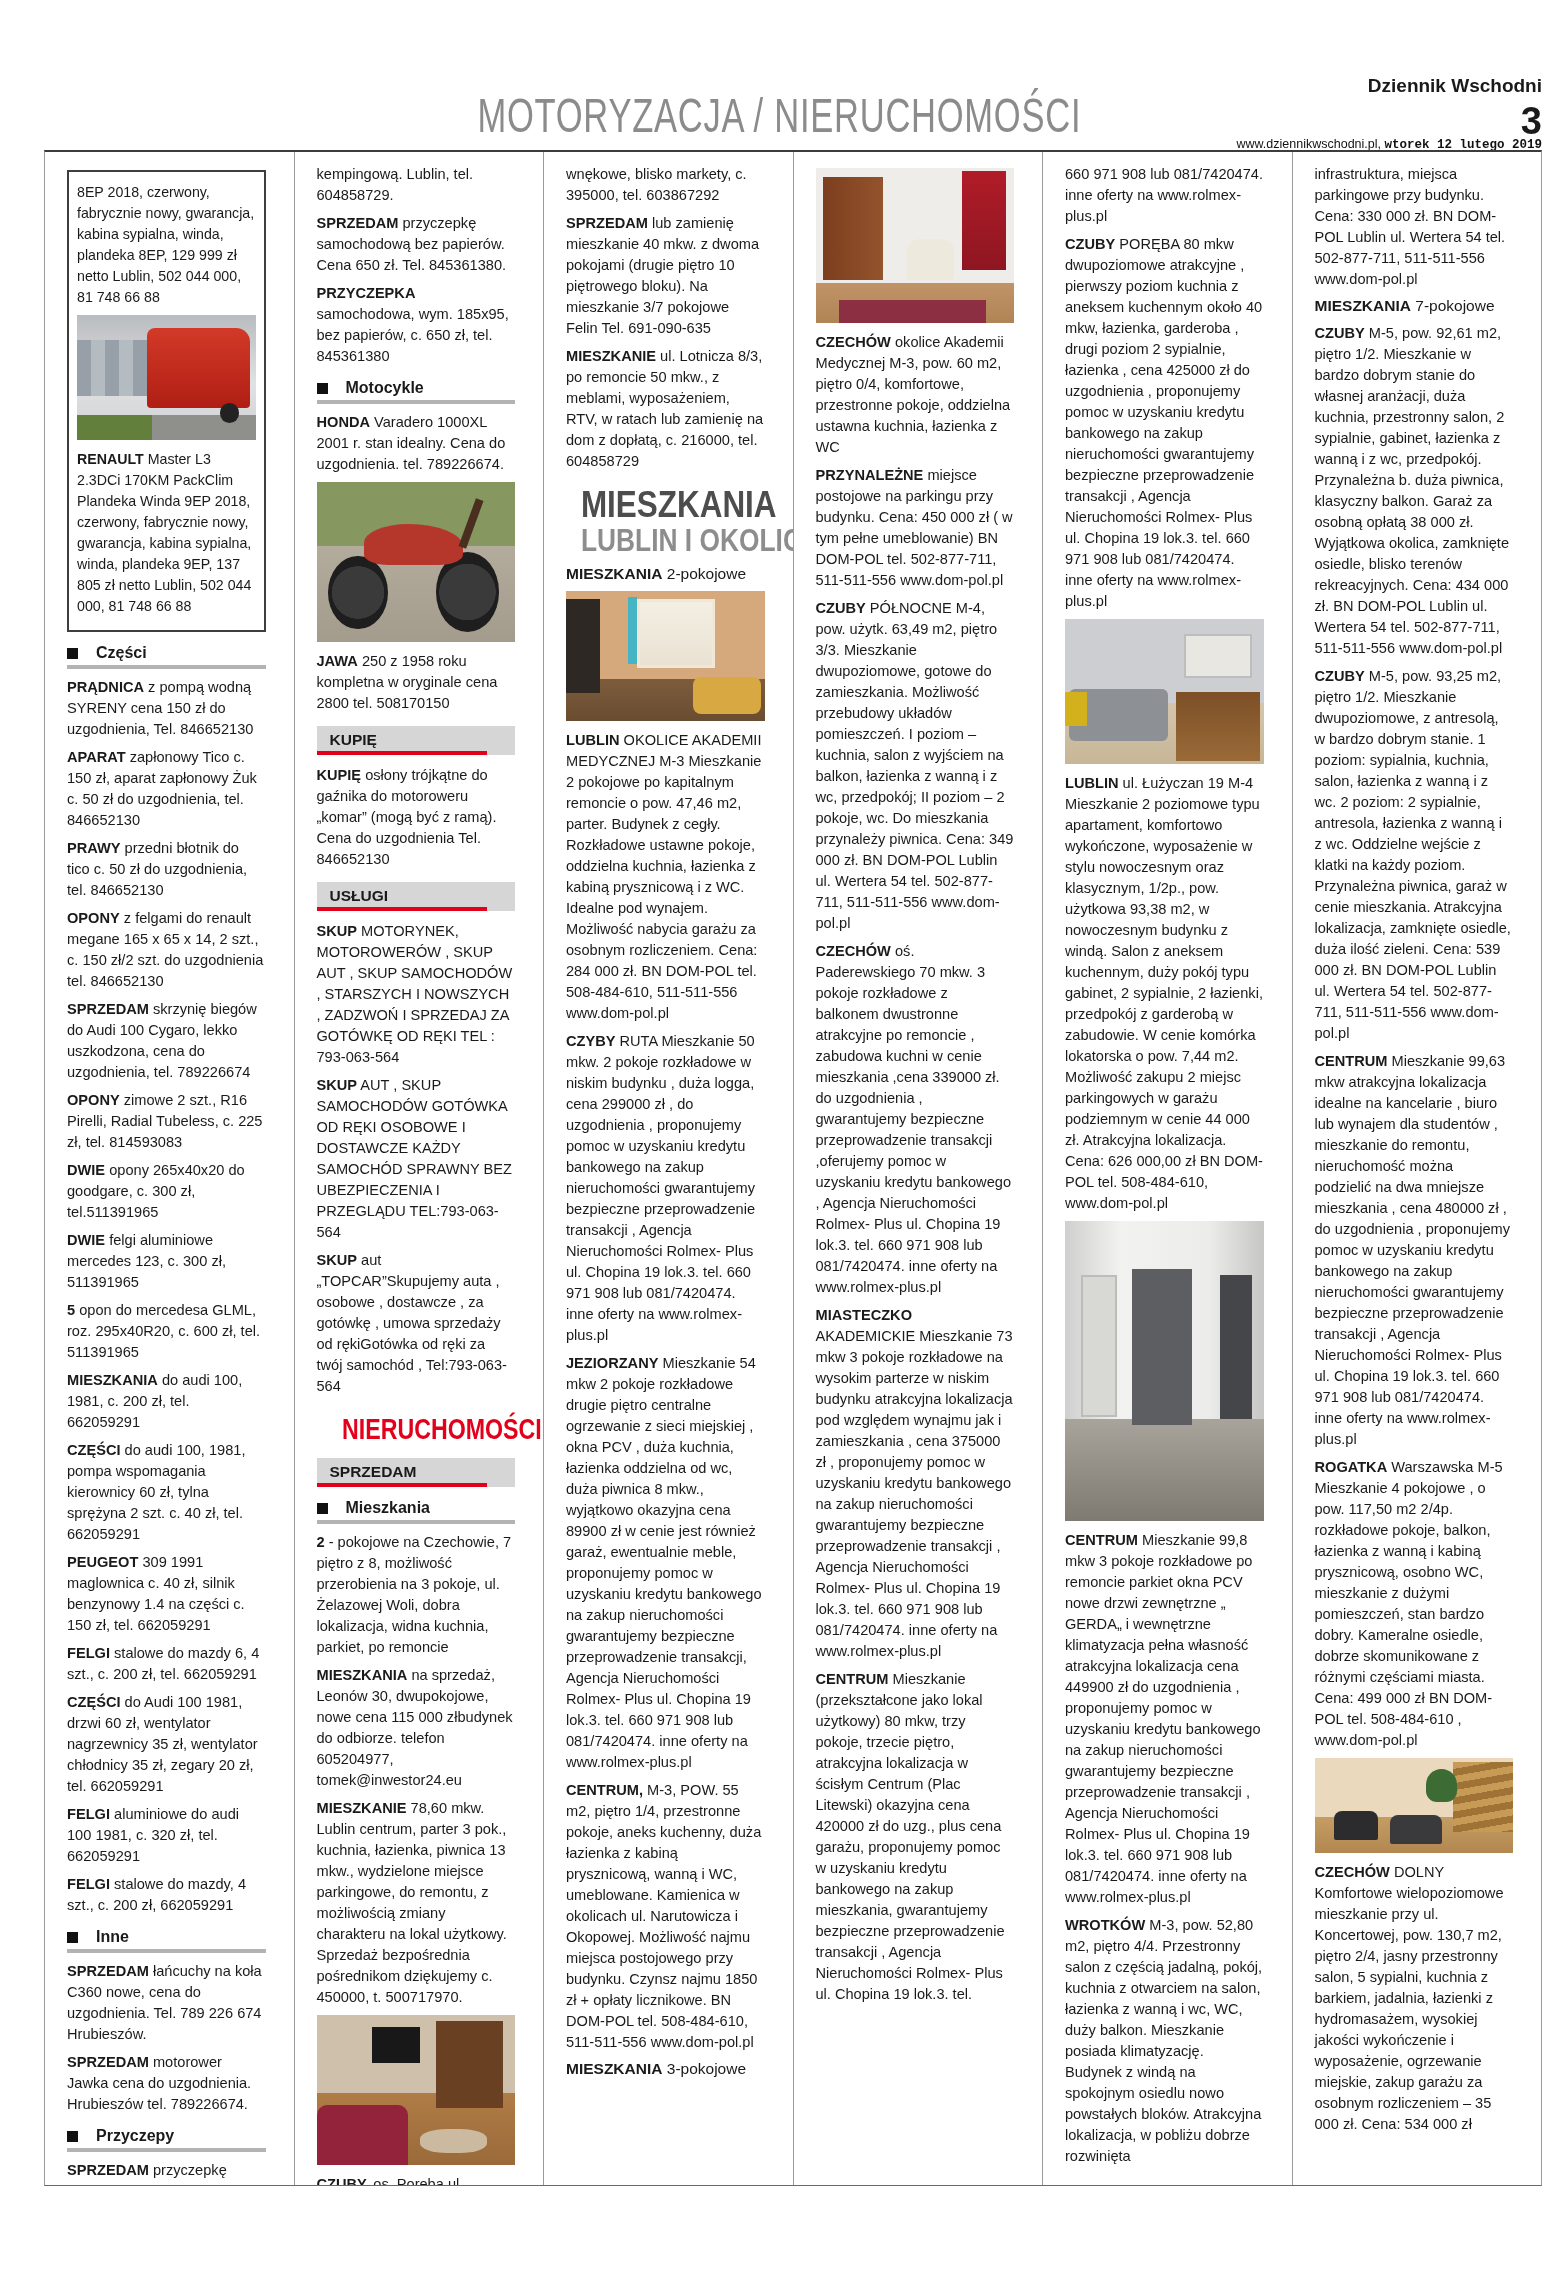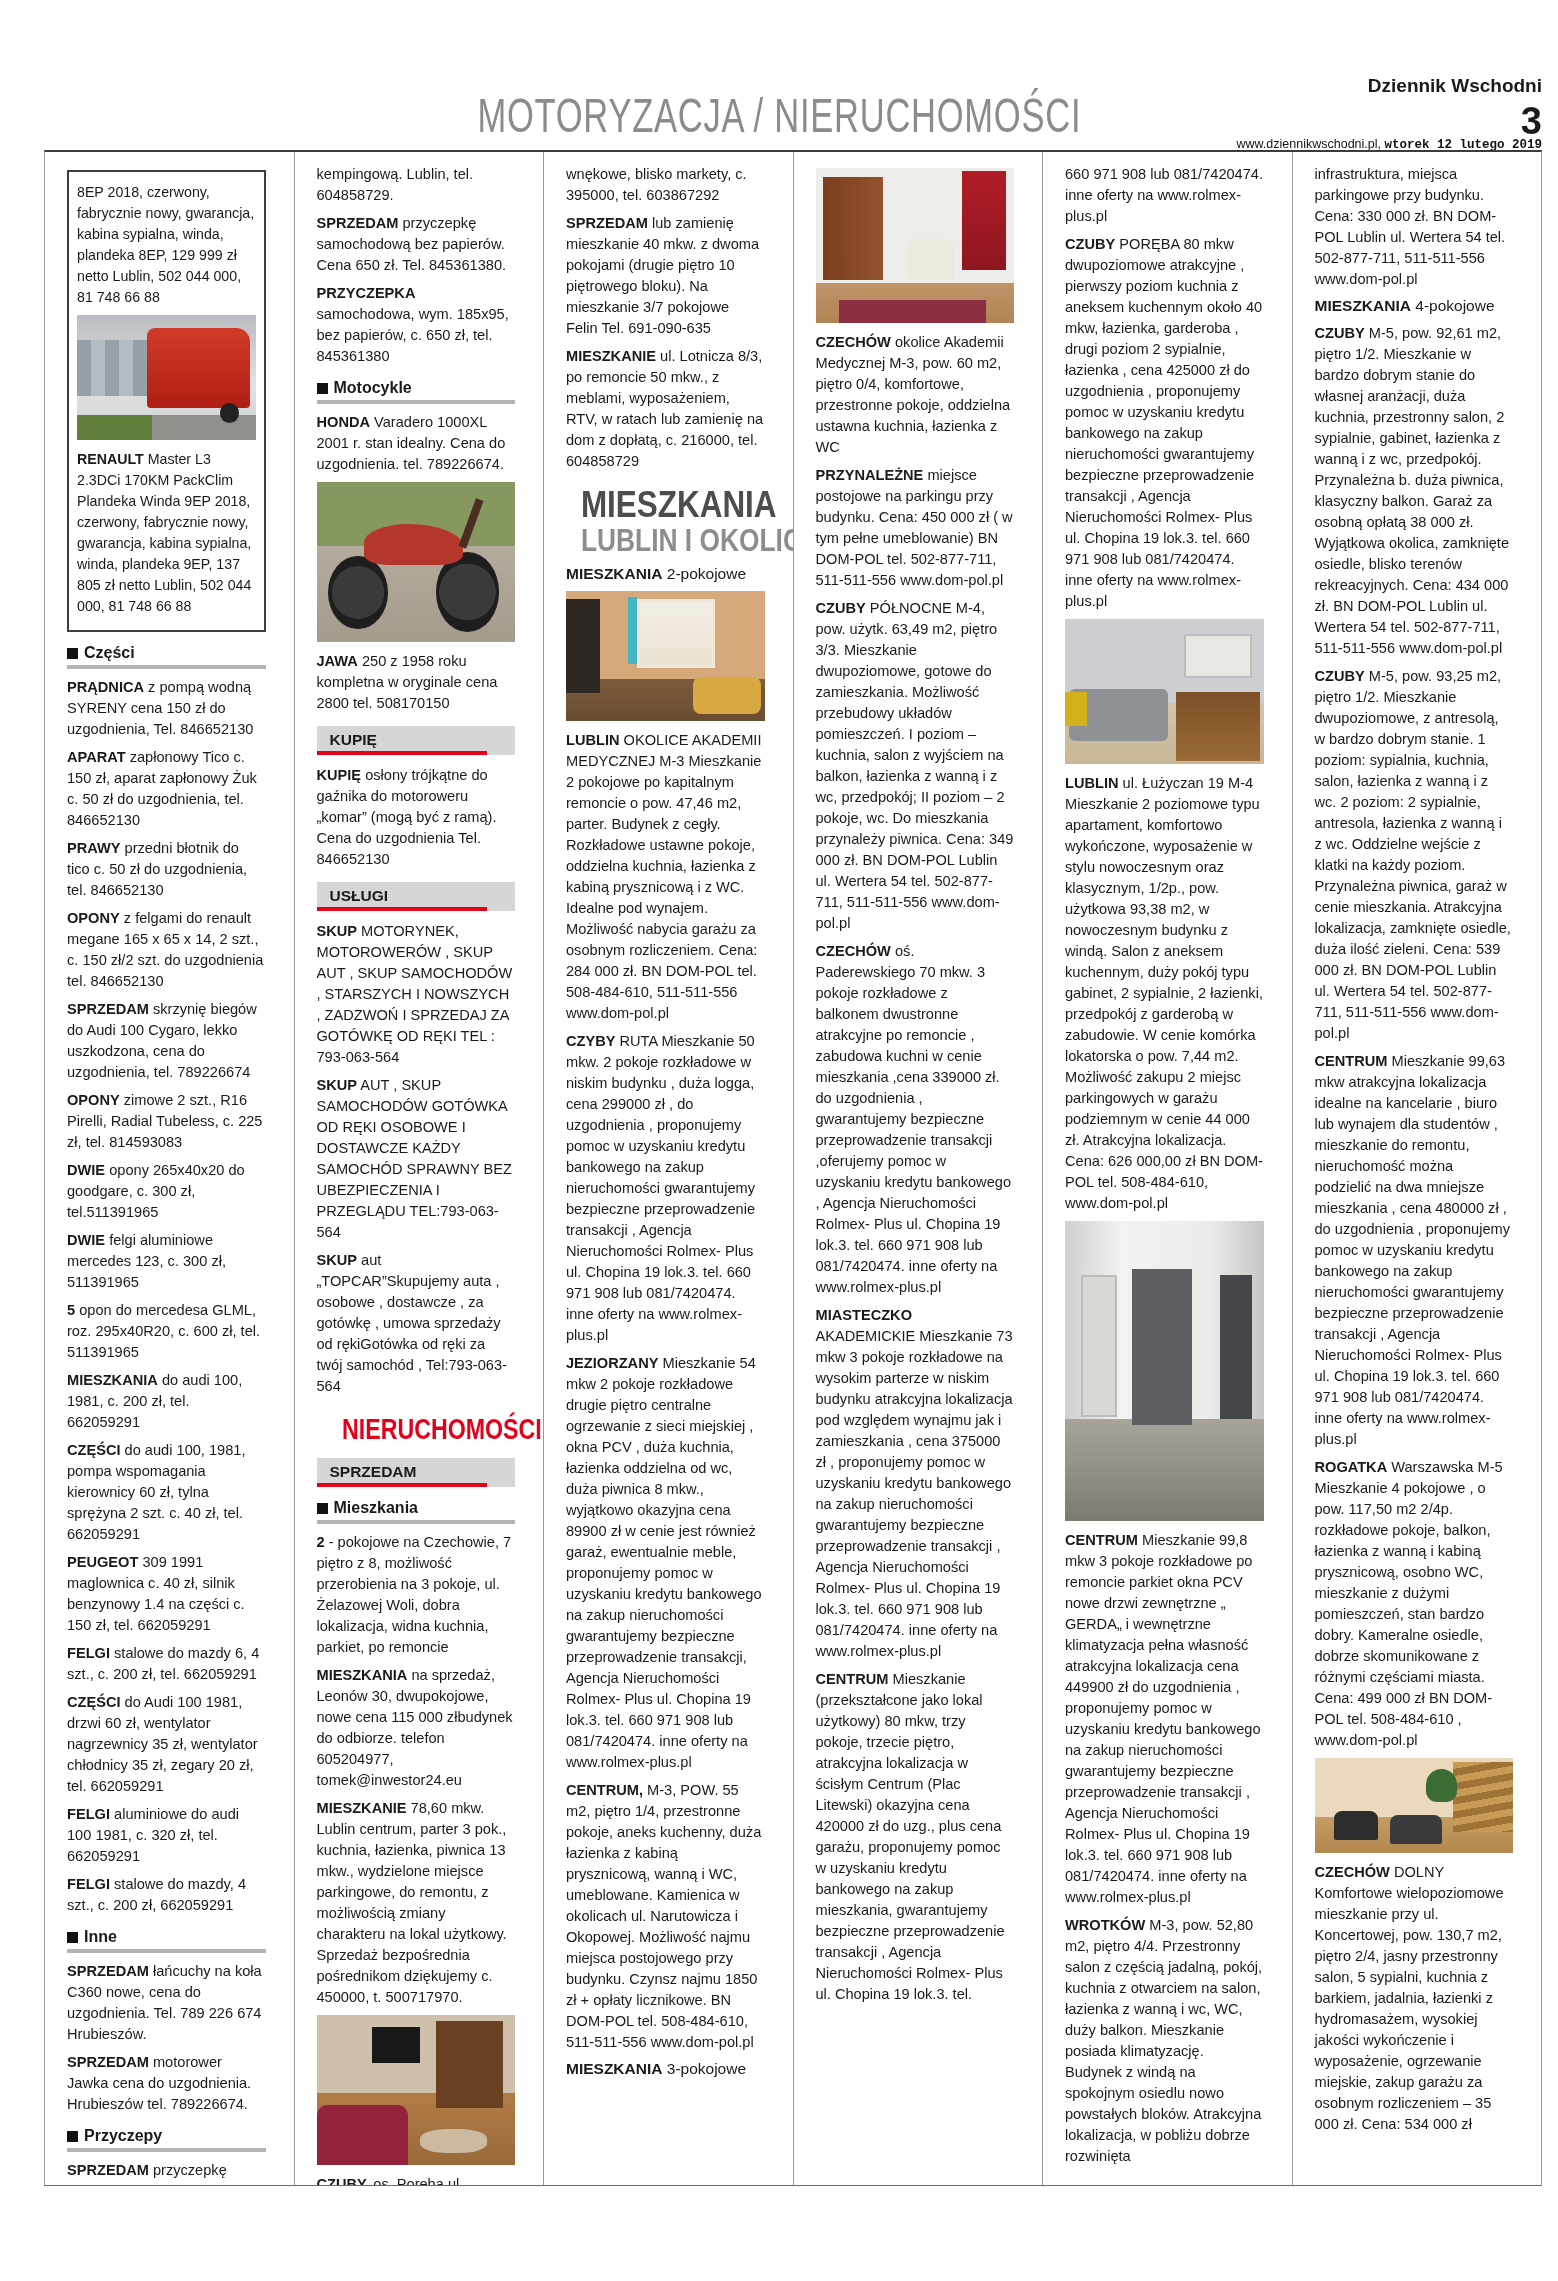--- a/index.html
+++ b/index.html
@@ -27,21 +27,21 @@
       border-left:1px solid #9a9a9a;box-sizing:border-box;}
   .col:first-child{border-left:none;}
 
   
   .ad{font-size:14.6px;line-height:21px;margin:0 0 7px 0;word-wrap:break-word;}
   .ad b{font-weight:bold;}
   .featured-box{border:2px solid #3e3e3e;padding:10px 8px 6px 8px;margin:6px 0 12px 0;}
   .featured-box .ad{font-size:14.2px;}
 
   .section{font-size:16px;font-weight:bold;margin:12px 0 8px 0;padding-bottom:3px;
-      border-bottom:4px solid #b3b3b3;display:flex;align-items:center;gap:6px;}
+      border-bottom:4px solid #b3b3b3;display:flex;align-items:center;gap:18px;}
   .section .sq{width:11px;height:11px;background:#111;flex:0 0 auto;}
 
   .boxheader{position:relative;background:#d6d6d6;font-size:15.5px;font-weight:bold;
       padding:5px 0 6px 13px;margin:12px 0 10px 0;}
   .boxheader::after{content:"";position:absolute;left:0;bottom:0;width:86%;height:4px;background:#e2001a;}
 
   .redheader{color:#e2001a;font-weight:bold;font-size:29px;text-align:center;margin:16px 0 8px 0;}
   .redheader span{display:inline-block;transform:scaleX(.8);transform-origin:center;white-space:nowrap;}
 
   .bigheader{text-align:center;margin:14px 0 8px 0;line-height:1.05;}
@@ -262,21 +262,21 @@
           <span class="p2"></span>
           <span class="p3"></span>
           <span class="p4"></span>
           <span class="p5"></span>
         </div>
         <p class="ad"><b>CENTRUM</b> <span>Mieszkanie 99,8 mkw 3 pokoje rozkładowe po remoncie parkiet okna PCV nowe drzwi zewnętrzne „ GERDA„ i wewnętrzne klimatyzacja pełna własność atrakcyjna lokalizacja cena 449900 zł do uzgodnienia , proponujemy pomoc w uzyskaniu kredytu bankowego na zakup nieruchomości gwarantujemy bezpieczne przeprowadzenie transakcji , Agencja Nieruchomości Rolmex- Plus ul. Chopina 19 lok.3. tel. 660 971 908 lub 081/7420474. inne oferty na www.rolmex-plus.pl</span></p>
         <p class="ad"><b>WROTKÓW</b> <span>M-3, pow. 52,80 m2, piętro 4/4. Przestronny salon z częścią jadalną, pokój, kuchnia z otwarciem na salon, łazienka z wanną i wc, WC, duży balkon. Mieszkanie posiada klimatyzację. Budynek z windą na spokojnym osiedlu nowo powstałych bloków. Atrakcyjna lokalizacja, w pobliżu dobrze rozwinięta</span></p>
       </div>
       <div class="col">
         <p class="ad"><span>infrastruktura, miejsca parkingowe przy budynku. Cena: 330 000 zł. BN DOM-POL Lublin ul. Wertera 54 tel. 502-877-711, 511-511-556  www.dom-pol.pl</span></p>
-        <p class="subheader"><b>MIESZKANIA</b> <span>4-pokojowe</span></p>
+        <p class="subheader"><b>MIESZKANIA</b> <span>7-pokojowe</span></p>
         <p class="ad"><b>CZUBY</b> <span>M-5, pow. 92,61 m2, piętro 1/2. Mieszkanie w bardzo dobrym stanie do własnej aranżacji, duża kuchnia, przestronny salon, 2 sypialnie, gabinet, łazienka z wanną i z wc, przedpokój. Przynależna b. duża piwnica, klasyczny balkon. Garaż za osobną opłatą 38 000 zł. Wyjątkowa okolica, zamknięte osiedle, blisko terenów rekreacyjnych. Cena: 434 000 zł. BN DOM-POL Lublin ul. Wertera 54  tel. 502-877-711, 511-511-556 www.dom-pol.pl</span></p>
         <p class="ad"><b>CZUBY</b> <span>M-5, pow. 93,25 m2, piętro 1/2. Mieszkanie dwupoziomowe, z antresolą, w bardzo dobrym stanie. 1 poziom: sypialnia, kuchnia, salon, łazienka z wanną i z wc. 2 poziom: 2 sypialnie, antresola, łazienka z wanną i z wc. Oddzielne wejście z klatki na każdy poziom. Przynależna piwnica, garaż w cenie mieszkania. Atrakcyjna lokalizacja, zamknięte osiedle, duża ilość zieleni. Cena: 539 000 zł. BN DOM-POL Lublin ul. Wertera 54  tel. 502-877-711, 511-511-556  www.dom-pol.pl</span></p>
         <p class="ad"><b>CENTRUM</b> <span>Mieszkanie 99,63 mkw atrakcyjna lokalizacja idealne na kancelarie , biuro lub wynajem dla studentów , mieszkanie do remontu, nieruchomość można podzielić na dwa mniejsze mieszkania , cena 480000 zł , do uzgodnienia , proponujemy pomoc w uzyskaniu kredytu bankowego na zakup nieruchomości gwarantujemy bezpieczne przeprowadzenie transakcji , Agencja Nieruchomości Rolmex- Plus ul. Chopina 19 lok.3. tel. 660 971 908 lub 081/7420474. inne oferty na www.rolmex-plus.pl</span></p>
         <p class="ad"><b>ROGATKA</b> <span>Warszawska  M-5 Mieszkanie 4 pokojowe , o pow. 117,50 m2 2/4p. rozkładowe pokoje, balkon, łazienka z wanną i kabiną prysznicową, osobno WC, mieszkanie z dużymi pomieszczeń, stan bardzo dobry. Kameralne osiedle, dobrze skomunikowane z różnymi częściami miasta. Cena: 499 000 zł BN DOM-POL  tel.    508-484-610 , www.dom-pol.pl</span></p>
         <div class="photo s-stairs">
           <span class="p1"></span>
           <span class="p2"></span>
           <span class="p3"></span>
           <span class="p4"></span>
           <span class="p5"></span>

